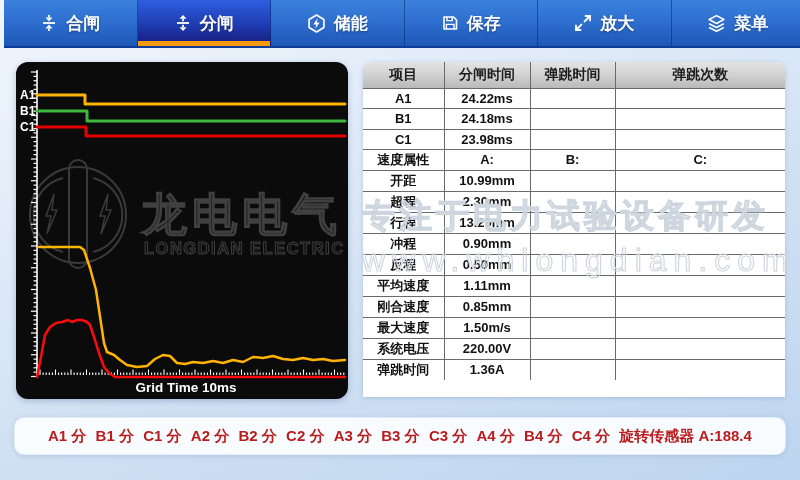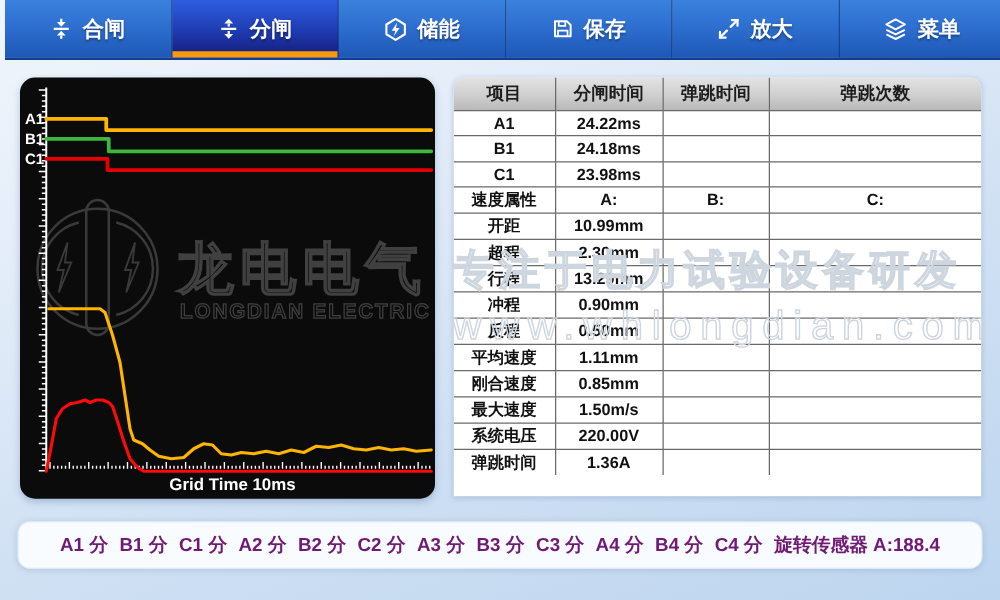--- a/index.html
+++ b/index.html
@@ -38,21 +38,21 @@
   
   .wm-table{position:absolute;left:362px;top:199px;width:426px;pointer-events:none;
     color:transparent;-webkit-text-stroke:1.1px #cdd5de;line-height:1;z-index:5;}
   .wm-line1{font-size:33px;font-weight:bold;letter-spacing:4px;white-space:nowrap;}
   .wm-line2{font-size:32px;letter-spacing:7px;margin-top:12px;white-space:nowrap;}
   
   .statusbar{position:absolute;left:14px;top:417px;width:772px;height:38px;
     background:rgba(251,253,255,.95);border:1px solid #e6edf6;border-radius:10px;
     box-shadow:0 1px 5px rgba(120,150,190,.35);
     display:flex;align-items:center;justify-content:space-between;padding:0 33px;box-sizing:border-box;}
-  .statusbar span{font-size:15px;font-weight:bold;color:#701a75;white-space:nowrap;}
+  .statusbar span{font-size:15px;font-weight:bold;color:#b91c1c;white-space:nowrap;}
 </style>
 </head>
 <body>
 
 <div class="toolbar">
   <div class="tbtn">
     <svg width="18" height="18" viewBox="0 0 18 18">
       <g stroke="#fff" stroke-width="1.8" fill="#fff">
         <line x1="9" y1="1" x2="9" y2="3.6"></line>
           <polygon points="5.5,3.6 12.5,3.6 9,7.4" stroke="none"></polygon>

